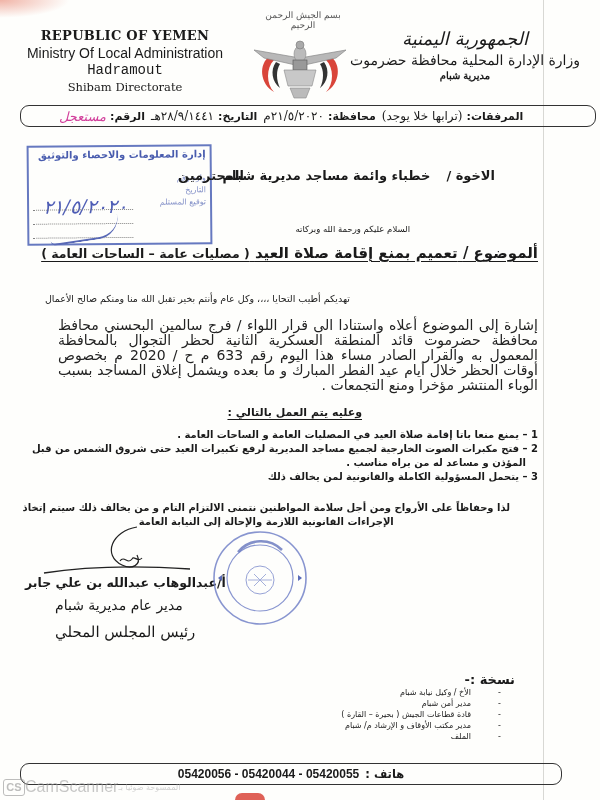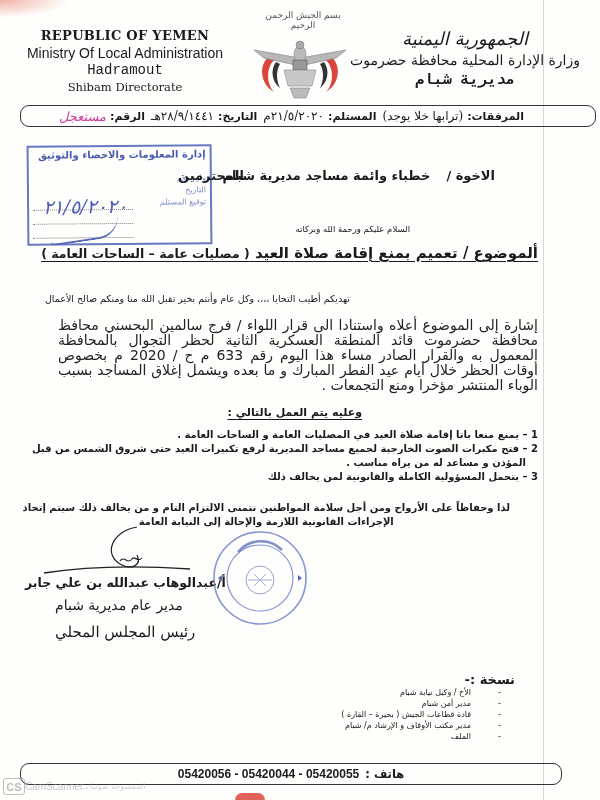--- a/index.html
+++ b/index.html
@@ -17,21 +17,21 @@
     
     .hdr-en { position: absolute; left: 20px; top: 28px; width: 210px; text-align: center; }
     .hdr-en .l1 { font-family: "DejaVu Serif", serif; font-weight: bold; font-size: 13px; letter-spacing: 0.3px; }
     .hdr-en .l2 { font-family: "Liberation Sans", sans-serif; font-size: 14px; margin-top: 2px; }
     .hdr-en .l3 { font-family: Liberation Mono, monospace; font-size: 14px; margin-top: 1px; }
     .hdr-en .l4 { font-family: "DejaVu Serif", serif; font-weight: normal; font-size: 11.5px; margin-top: 2px; }
 
     .hdr-ar { position: absolute; right: 20px; top: 28px; width: 230px; text-align: center; direction: rtl; }
     .hdr-ar .l1 { font-family: "DejaVu Serif", serif; font-size: 18px; font-style: italic; }
     .hdr-ar .l2 { font-family: "DejaVu Serif", serif; font-size: 14px; margin-top: 3px; }
-    .hdr-ar .l3 { font-family: Liberation Mono, monospace; font-size: 15px; font-weight: bold; margin-top: 2px; }
+    .hdr-ar .l3 { font-family: Liberation Sans, sans-serif; font-size: 10px; font-weight: bold; margin-top: 2px; }
 
     .emblem { position: absolute; left: 240px; top: 8px; width: 120px; height: 96px; }
     .basmala { position: absolute; left: 255px; top: 10px; width: 96px; text-align: center; font-size: 9px; font-family: "DejaVu Serif", serif; color: #555; direction: rtl; }
 
     
     .refbar {
       position: absolute; left: 20px; top: 105px; width: 576px; height: 22px;
       border: 1.3px solid #333; border-radius: 9px;
       display: flex; flex-direction: row-reverse; align-items: center; justify-content: flex-start;
       padding: 0 8px; direction: rtl; font-size: 11px; font-weight: bold; gap: 6px;
@@ -93,21 +93,21 @@
     .phonebar {
       position: absolute; left: 20px; top: 763px; width: 542px; height: 22px;
       border: 1.3px solid #333; border-radius: 9px;
       display: flex; align-items: center; justify-content: center; gap: 6px;
       font-size: 11.5px; font-weight: bold; direction: rtl;
     }
     .phonebar .nums { direction: ltr; font-family: "Liberation Sans", sans-serif; font-size: 12px; }
 
     .camscanner { position: absolute; left: 3px; top: 778px; display: flex; align-items: center; gap: 0; opacity: 0.55; }
     .cs-logo { width: 22px; height: 17px; border: 1.5px solid #888; border-radius: 3px; color: #888; font-size: 11px; font-weight: bold; display: flex; align-items: center; justify-content: center; font-family: "Liberation Sans", sans-serif; }
-    .cs-text { font-size: 10px; color: #999; font-family: "Liberation Sans", sans-serif; }
+    .cs-text { font-size: 16px; color: #999; font-family: "Liberation Sans", sans-serif; }
     .cs-ar { font-size: 8px; color: #aaa; direction: rtl; }
     .bottom-red { position: absolute; left: 235px; top: 793px; width: 30px; height: 7px; background: #d9453a; border-radius: 10px 10px 0 0; opacity: 0.85; }
   </style>
 </head>
 <body>
 
 <div class="page">
   <div class="top-pink"></div>
   <div class="fold-line"></div>
 
@@ -141,21 +141,21 @@
   <div class="refbar">
     <span class="seg">
       <span class="lbl">الرقم:</span>
       <span class="pink">مستعجل</span>
     </span>
     <span class="seg">
       <span class="lbl">التاريخ:</span>
       <span class="hand">٢٨/٩/١٤٤١هـ</span>
     </span>
     <span class="seg">
-      <span class="lbl">المستلم:</span>
+      <span class="lbl">محافظة:</span>
       <span class="hand">٢١/٥/٢٠٢٠م</span>
     </span>
     <span class="seg">
       <span class="lbl">المرفقات:</span>
       <span class="hand">(ترابها خلا يوجد)</span>
     </span>
   </div>
 
   <div class="stamp">
     <div class="st-title">إدارة المعلومات والاحصاء والتوثيق</div>

